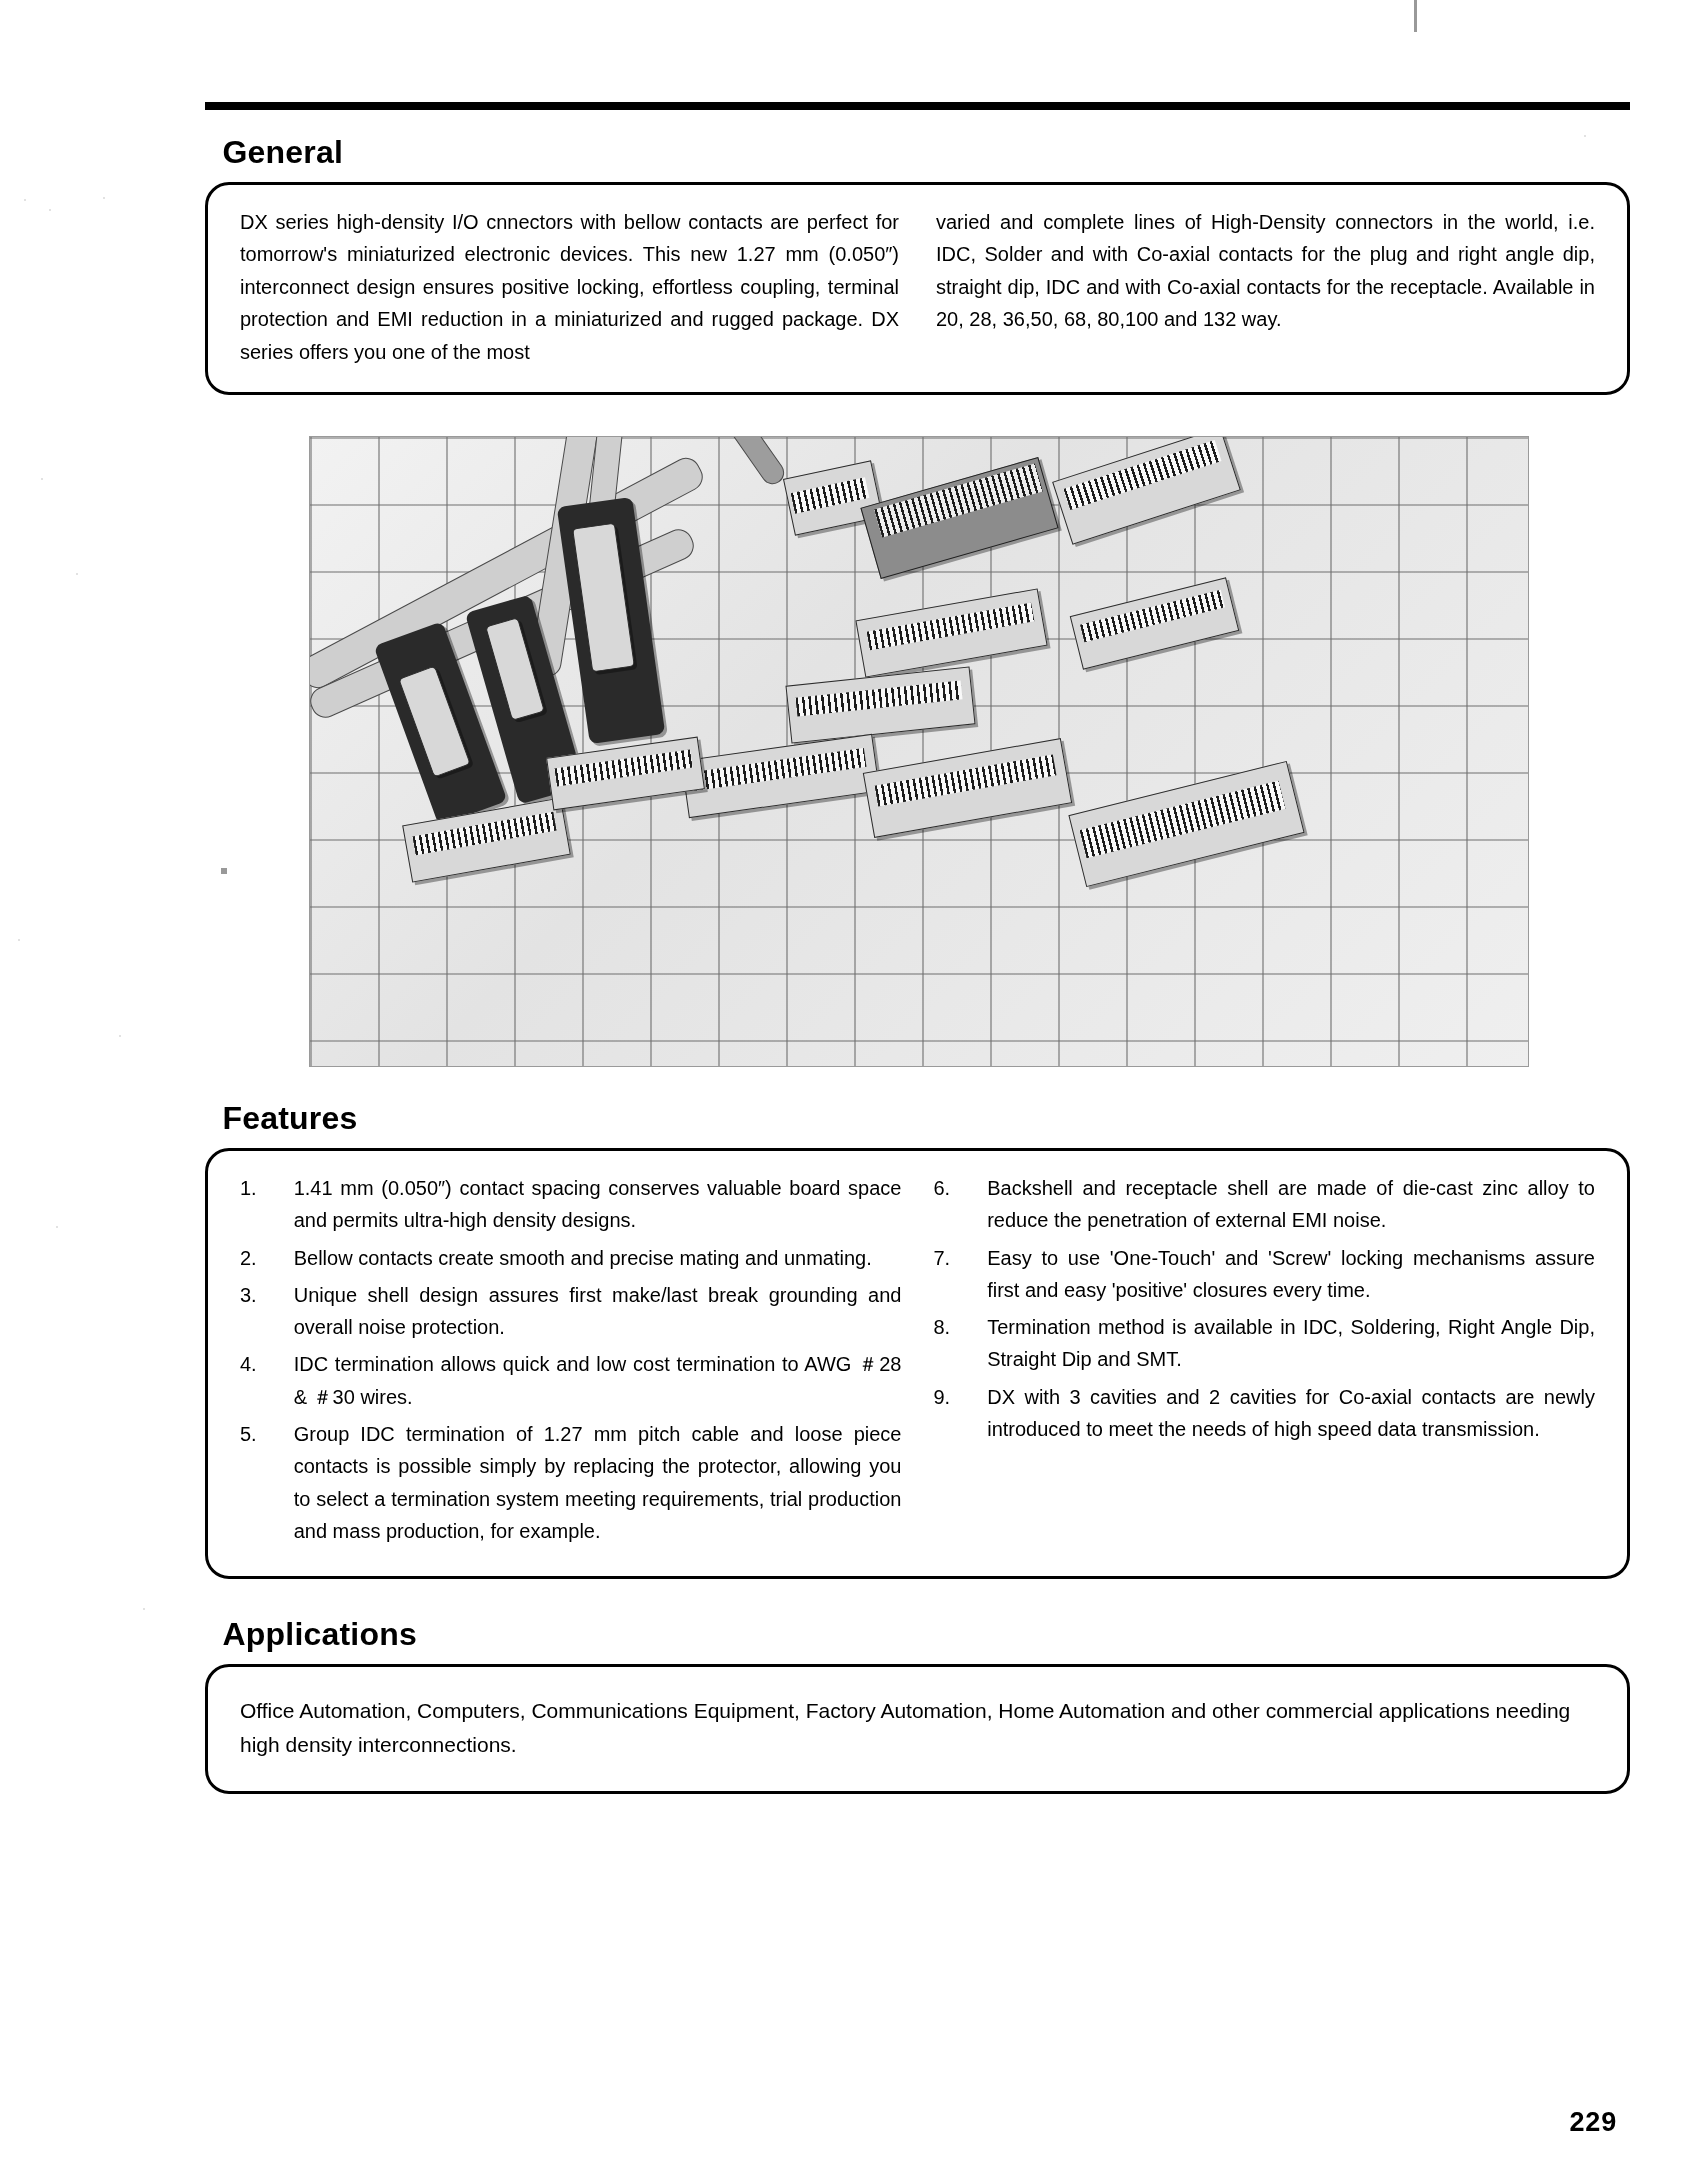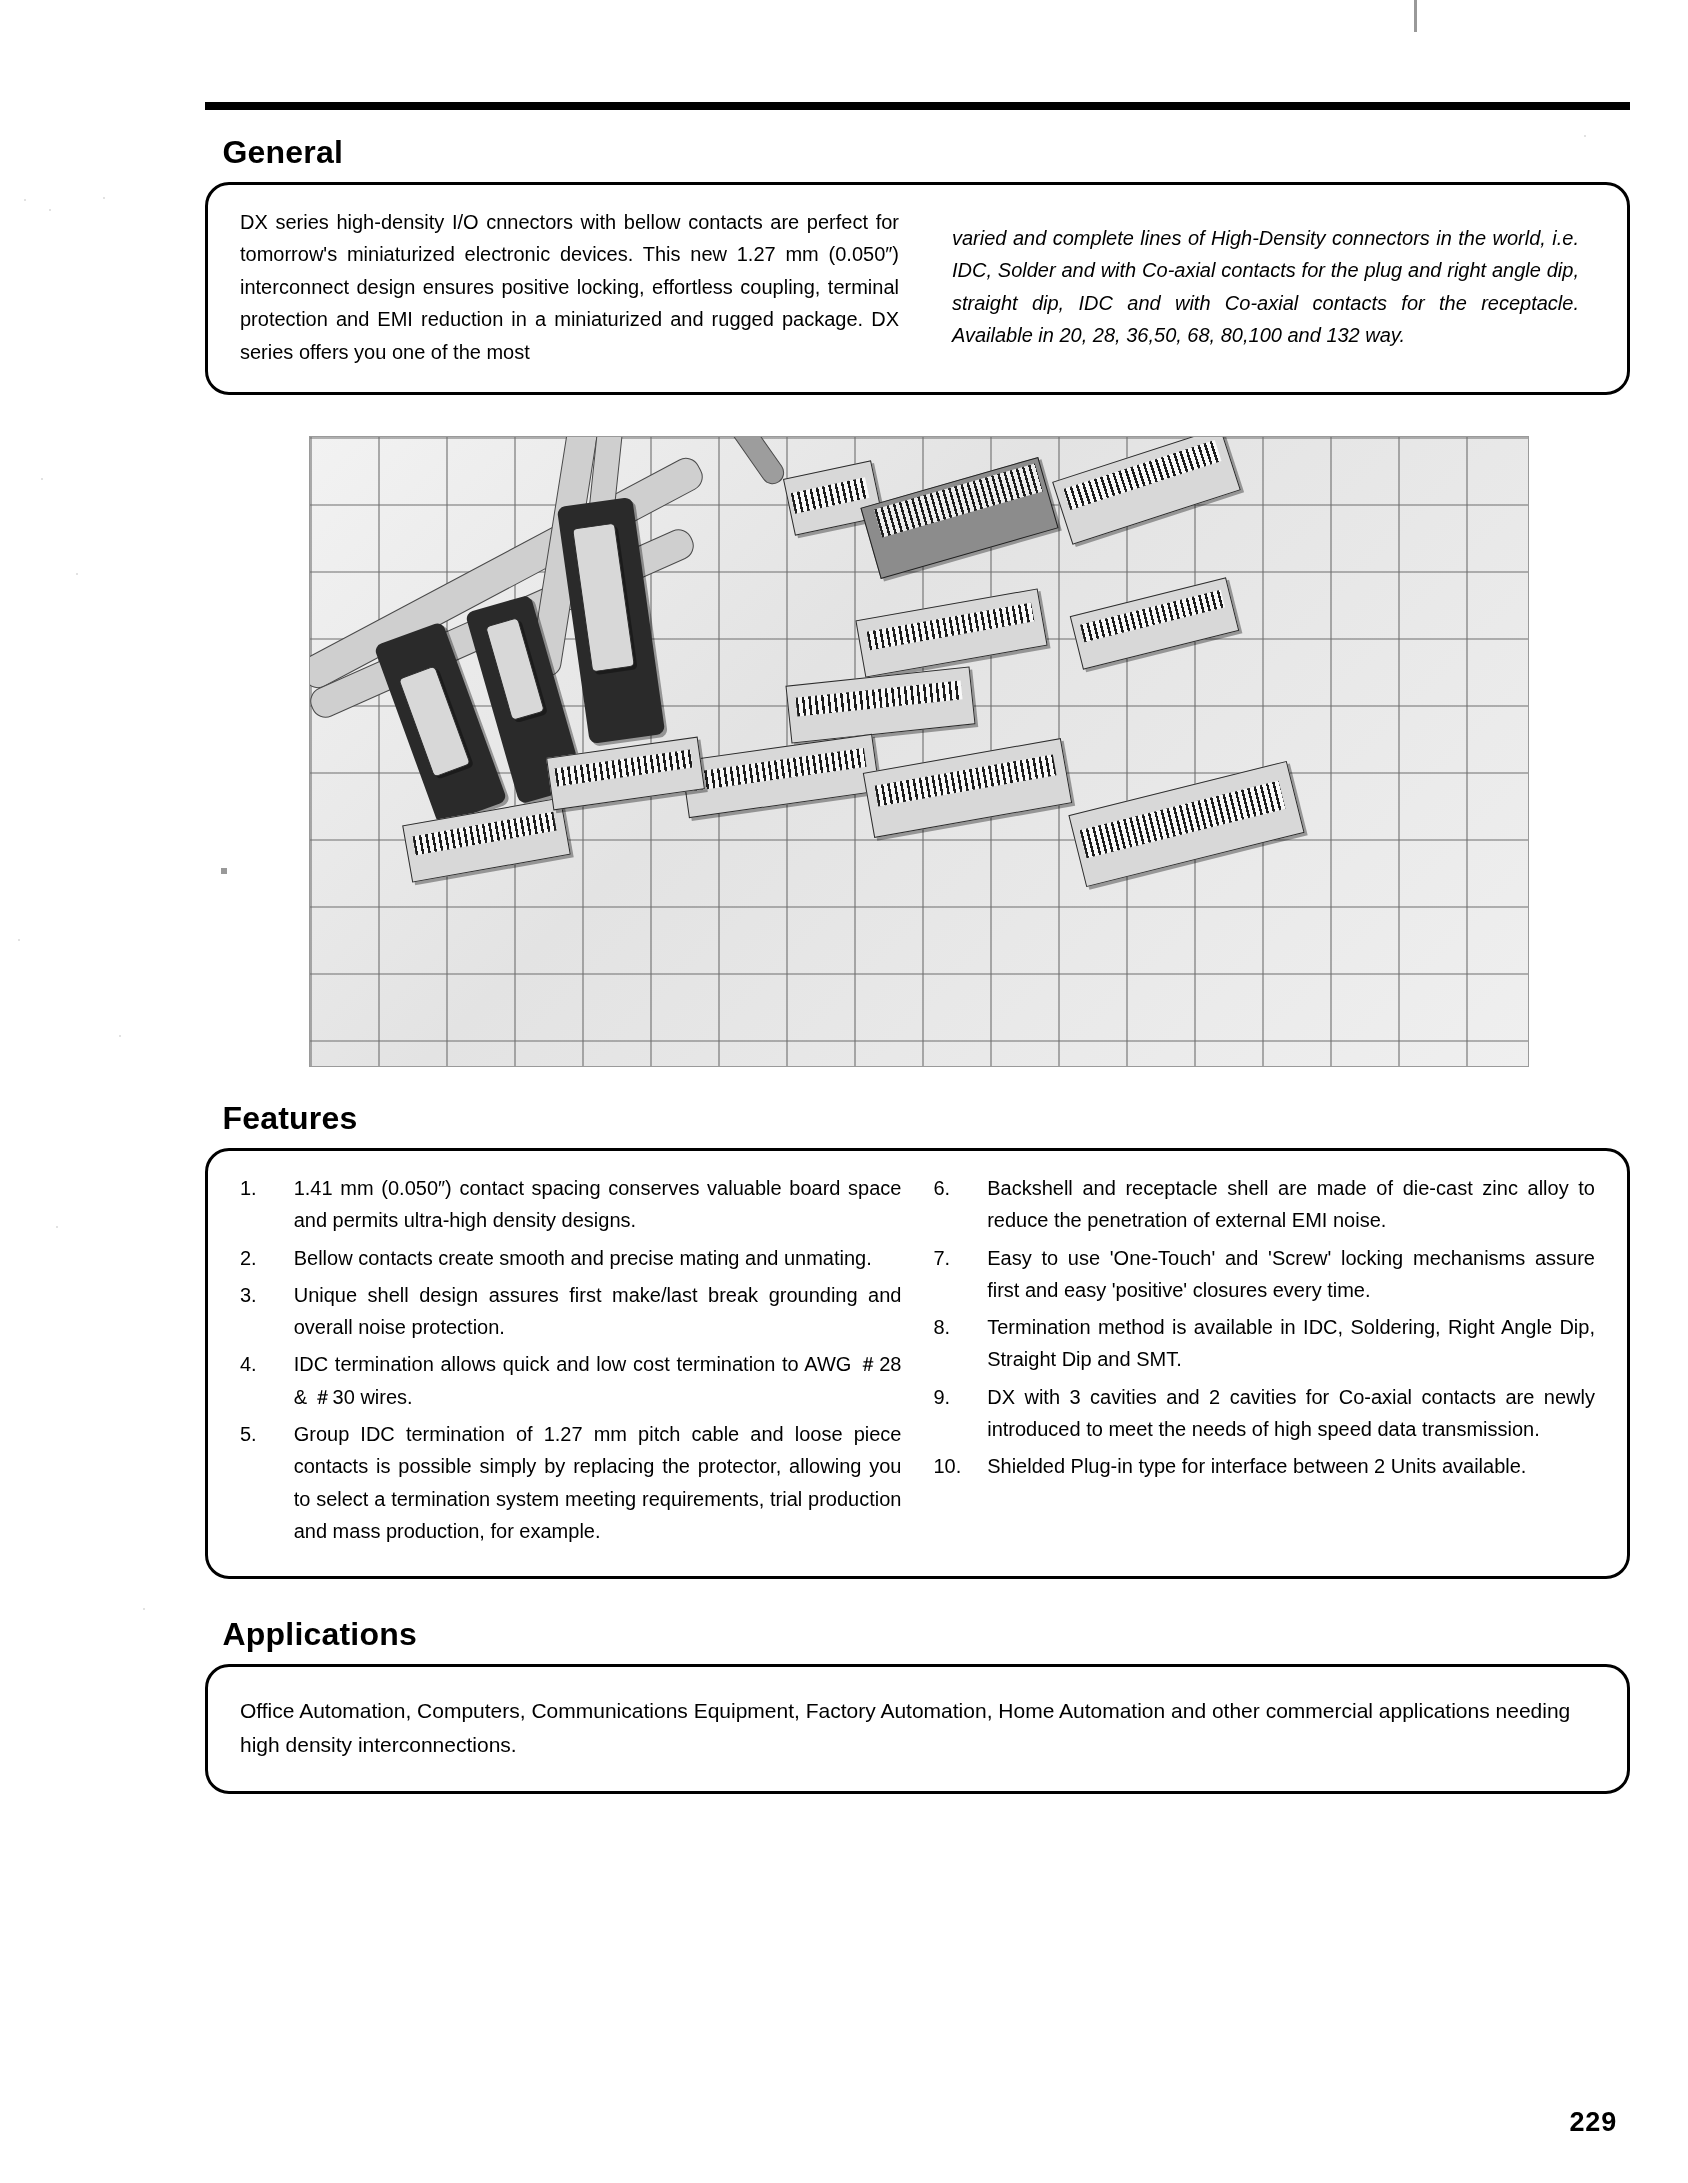--- a/index.html
+++ b/index.html
@@ -194,21 +194,21 @@
     <div class="rule thin"></div>
 
     <h2 class="section">General</h2>
 
     <div class="roundbox">
       <div class="two-col">
         <div class="col">
           <p class="body-text" style="margin:0;">DX series high-density I/O cnnectors with bellow contacts are perfect for tomorrow's miniaturized electronic devices. This new 1.27 mm (0.050″) interconnect design ensures positive locking, effortless coupling, terminal protection and EMI reduction in a miniaturized and rugged package. DX series offers you one of the most</p>
         </div>
         <div class="col">
-          <p class="body-text" style="margin:16px;font-style:italic;">varied and complete lines of High-Density connectors in the world, i.e. IDC, Solder and with Co-axial contacts for the plug and right angle dip, straight dip, IDC and with Co-axial contacts for the receptacle. Available in 20, 28, 36,50, 68, 80,100 and 132 way.</p>
+          <p class="body-text" style="margin:0;">varied and complete lines of High-Density connectors in the world, i.e. IDC, Solder and with Co-axial contacts for the plug and right angle dip, straight dip, IDC and with Co-axial contacts for the receptacle. Available in 20, 28, 36,50, 68, 80,100 and 132 way.</p>
         </div>
       </div>
     </div>
 
     <div class="photo-wrap">
       <div class="photo">
 
         <div class="cable" style="left:-32px; top:119px; width:446px; height:32px; transform:rotate(-28deg);"></div>
         <div class="cable" style="left:-16px; top:171px; width:414px; height:29px; transform:rotate(-24deg);"></div>
         <div class="cable" style="left:239px; top:-24px; width:29px; height:263px; transform:rotate(9deg);"></div>
@@ -296,24 +296,20 @@
               <span class="txt">Easy to use 'One-Touch' and 'Screw' locking mechanisms assure first and easy 'positive' closures every time.</span>
             </li>
             <li>
               <span class="num">8.</span>
               <span class="txt">Termination method is available in IDC, Soldering, Right Angle Dip, Straight Dip and SMT.</span>
             </li>
             <li>
               <span class="num">9.</span>
               <span class="txt">DX with 3 cavities and 2 cavities for Co-axial contacts are newly introduced to meet the needs of high speed data transmission.</span>
             </li>
-            <li>
-              <span class="num">10.</span>
-              <span class="txt">Shielded Plug-in type for interface between 2 Units available.</span>
-            </li>
           </ol>
         </div>
       </div>
     </div>
 
     <h2 class="section" style="margin-top:37px;">Applications</h2>
 
     <div class="roundbox apps-box">
       <p class="apps-text" style="margin:0;">Office Automation, Computers, Communications Equipment, Factory Automation, Home Automation and other commercial applications needing high density interconnections.</p>
     </div>

